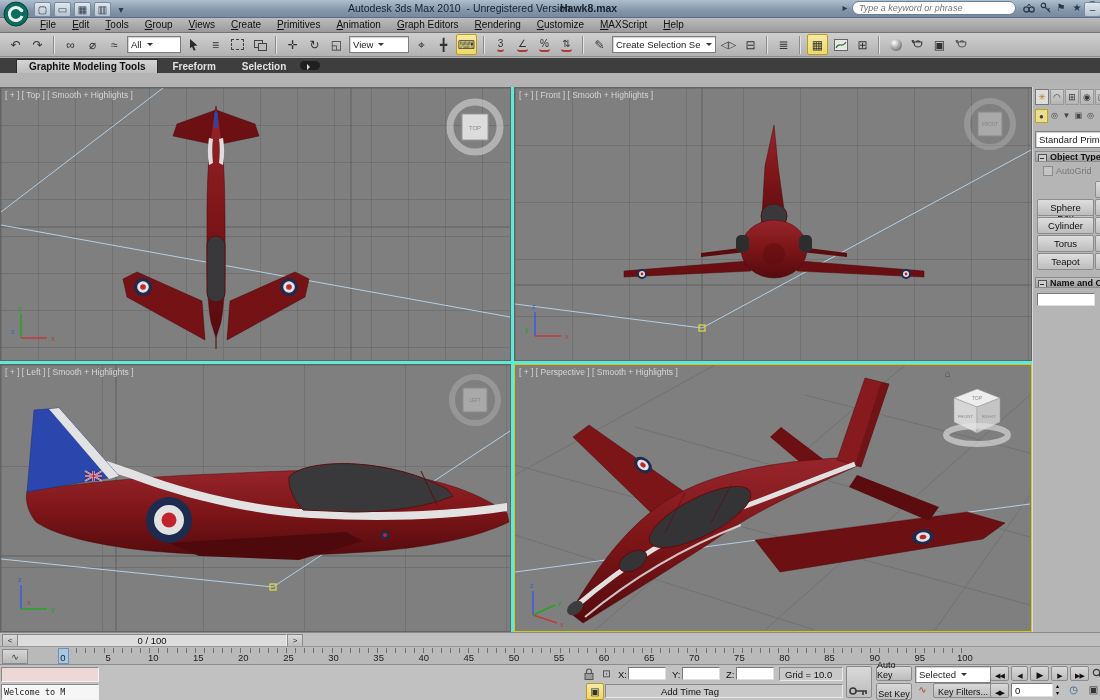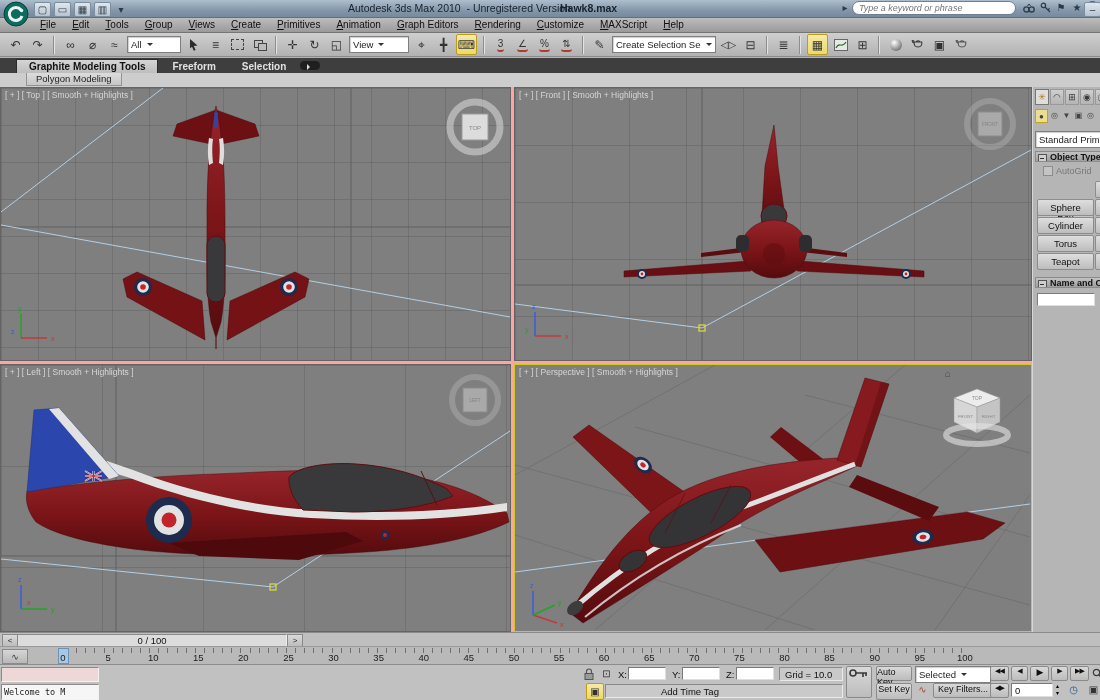--- a/index.html
+++ b/index.html
@@ -49,21 +49,21 @@
   #ribbonstrip{left:0;top:58px;width:1100px;height:15px;background:#3e3e3e;
     display:flex;align-items:flex-end;padding-left:16px;box-sizing:border-box;gap:2px;}
   .rtab{font-size:10px;font-weight:bold;color:#e2e2e2;padding:1px 12px;}
   .rtab.active{background:linear-gradient(#d5d5d5,#bdbdbd);color:#111;border:1px solid #2a2a2a;border-bottom:none;}
   .rpill{width:20px;height:9px;background:#1f1f1f;border-radius:5px;margin:0 0 2px 8px;position:relative;}
   .rpill::after{content:"";position:absolute;left:7px;top:2.5px;border:3px solid transparent;border-left-color:#ddd;}
   #panelrow{left:0;top:73px;width:1100px;height:14px;background:#cdcdcd;border-bottom:1px solid #8f8f8f;}
   #panelrow .ptab{position:absolute;left:26px;top:0;font-size:9.5px;color:#222;
     background:linear-gradient(#dcdcdc,#c7c7c7);border:1px solid #949494;border-top:none;padding:0 9px;line-height:12px;}
   
-  #vparea{left:0;top:87px;width:1032px;height:545px;background:#fca5a5;}
+  #vparea{left:0;top:87px;width:1032px;height:545px;background:#5eead4;}
   .vp{position:absolute;background-color:#7f7f7f;overflow:hidden;border:1px solid #646464;box-sizing:border-box;}
   .vp svg{position:absolute;left:0;top:0;}
   .vplabel{position:absolute;left:4px;top:2px;font-size:8.5px;color:#d6d6d6;z-index:5;white-space:pre;}
   .grid37{background-image:repeating-linear-gradient(to right,rgba(40,40,40,.16) 0 1px,transparent 1px 37px),
                            repeating-linear-gradient(to bottom,rgba(40,40,40,.16) 0 1px,transparent 1px 37px);}
   .grid57{background-image:repeating-linear-gradient(to right,rgba(40,40,40,.16) 0 1px,transparent 1px 57px),
                            repeating-linear-gradient(to bottom,rgba(40,40,40,.16) 0 1px,transparent 1px 57px);}
   .grid101{background-image:repeating-linear-gradient(to right,rgba(40,40,40,.16) 0 1px,transparent 1px 101px),
                             repeating-linear-gradient(to bottom,rgba(40,40,40,.16) 0 1px,transparent 1px 101px);}
   .homeico{position:absolute;font-size:10px;color:#4a4a4a;z-index:6;}
@@ -102,21 +102,21 @@
   #minicurvebtn{position:absolute;left:2px;top:2px;width:24px;height:13px;background:linear-gradient(#d6d6d6,#b8b8b8);
     border:1px solid #8a8a8a;font-size:9px;color:#333;display:flex;align-items:center;justify-content:center;}
   
   #statusbar{left:0;top:664px;width:1100px;height:36px;background:#c1c1c1;border-top:1px solid #8c8c8c;box-sizing:border-box;}
   .sunk{position:absolute;background:#c9c9c9;border:1px solid;border-color:#8a8a8a #e9e9e9 #e9e9e9 #8a8a8a;
     font-size:9.5px;color:#111;display:flex;align-items:center;padding-left:5px;box-sizing:border-box;white-space:pre;overflow:hidden;}
   .inputw{position:absolute;background:#fff;border:1px solid;border-color:#7a7a7a #dedede #dedede #7a7a7a;
     font-size:9.5px;color:#111;box-sizing:border-box;padding-left:3px;display:flex;align-items:center;}
   .slabel{position:absolute;font-size:9.5px;color:#111;}
   .gbtn{position:absolute;background:linear-gradient(#d9d9d9,#bcbcbc);border:1px solid #8a8a8a;border-radius:2px;
-    font-size:9px;color:#111;display:flex;align-items:flex-start;justify-content:center;box-sizing:border-box;}
+    font-size:9px;color:#111;display:flex;align-items:flex-end;justify-content:center;box-sizing:border-box;}
   .pbk{font-size:7px;letter-spacing:-1px;}
   #listener-pink{position:absolute;left:1px;top:2px;width:98px;height:15px;background:#eed7d7;
     border:1px solid;border-color:#8a8a8a #f2f2f2 #f2f2f2 #8a8a8a;box-sizing:border-box;}
   #listener-white{position:absolute;left:1px;top:19px;width:98px;height:16px;background:#f6f6f6;
     border:1px solid;border-color:#8a8a8a #f2f2f2 #f2f2f2 #8a8a8a;box-sizing:border-box;
     font-family:"DejaVu Sans Mono",monospace;font-size:8.5px;color:#222;line-height:14px;padding-left:2px;overflow:hidden;white-space:pre;}
 </style>
 </head>
 <body>
 
@@ -326,23 +326,20 @@
         </svg>
     </div>
   </div>
 
   <div class="abs" id="ribbonstrip">
       <div class="rtab active">Graphite Modeling Tools</div>
       <div class="rtab">Freeform</div>
       <div class="rtab">Selection</div>
     </div>
   <div class="abs rpill" style="left:292px;top:61px;z-index:3"></div>
-  <div class="abs" id="panelrow">
-    <span class="ptab">Polygon Modeling</span>
-  </div>
 
   <div class="abs" id="vparea">
 
     <div class="vp grid37" style="left:0;top:0;width:511px;height:274px">
       <span class="vplabel">[ + ] [ Top ] [ Smooth + Highlights ]</span>
       <svg width="509" height="272" viewBox="0 0 509 272">
         <line x1="350" y1="0" x2="350" y2="272" stroke="#616161"></line>
         <line x1="0" y1="139" x2="509" y2="139" stroke="#616161"></line>
         <line x1="162" y1="0" x2="0" y2="124" stroke="#b3cfe6"></line>
         <line x1="0" y1="137" x2="509" y2="229" stroke="#b3cfe6"></line>

